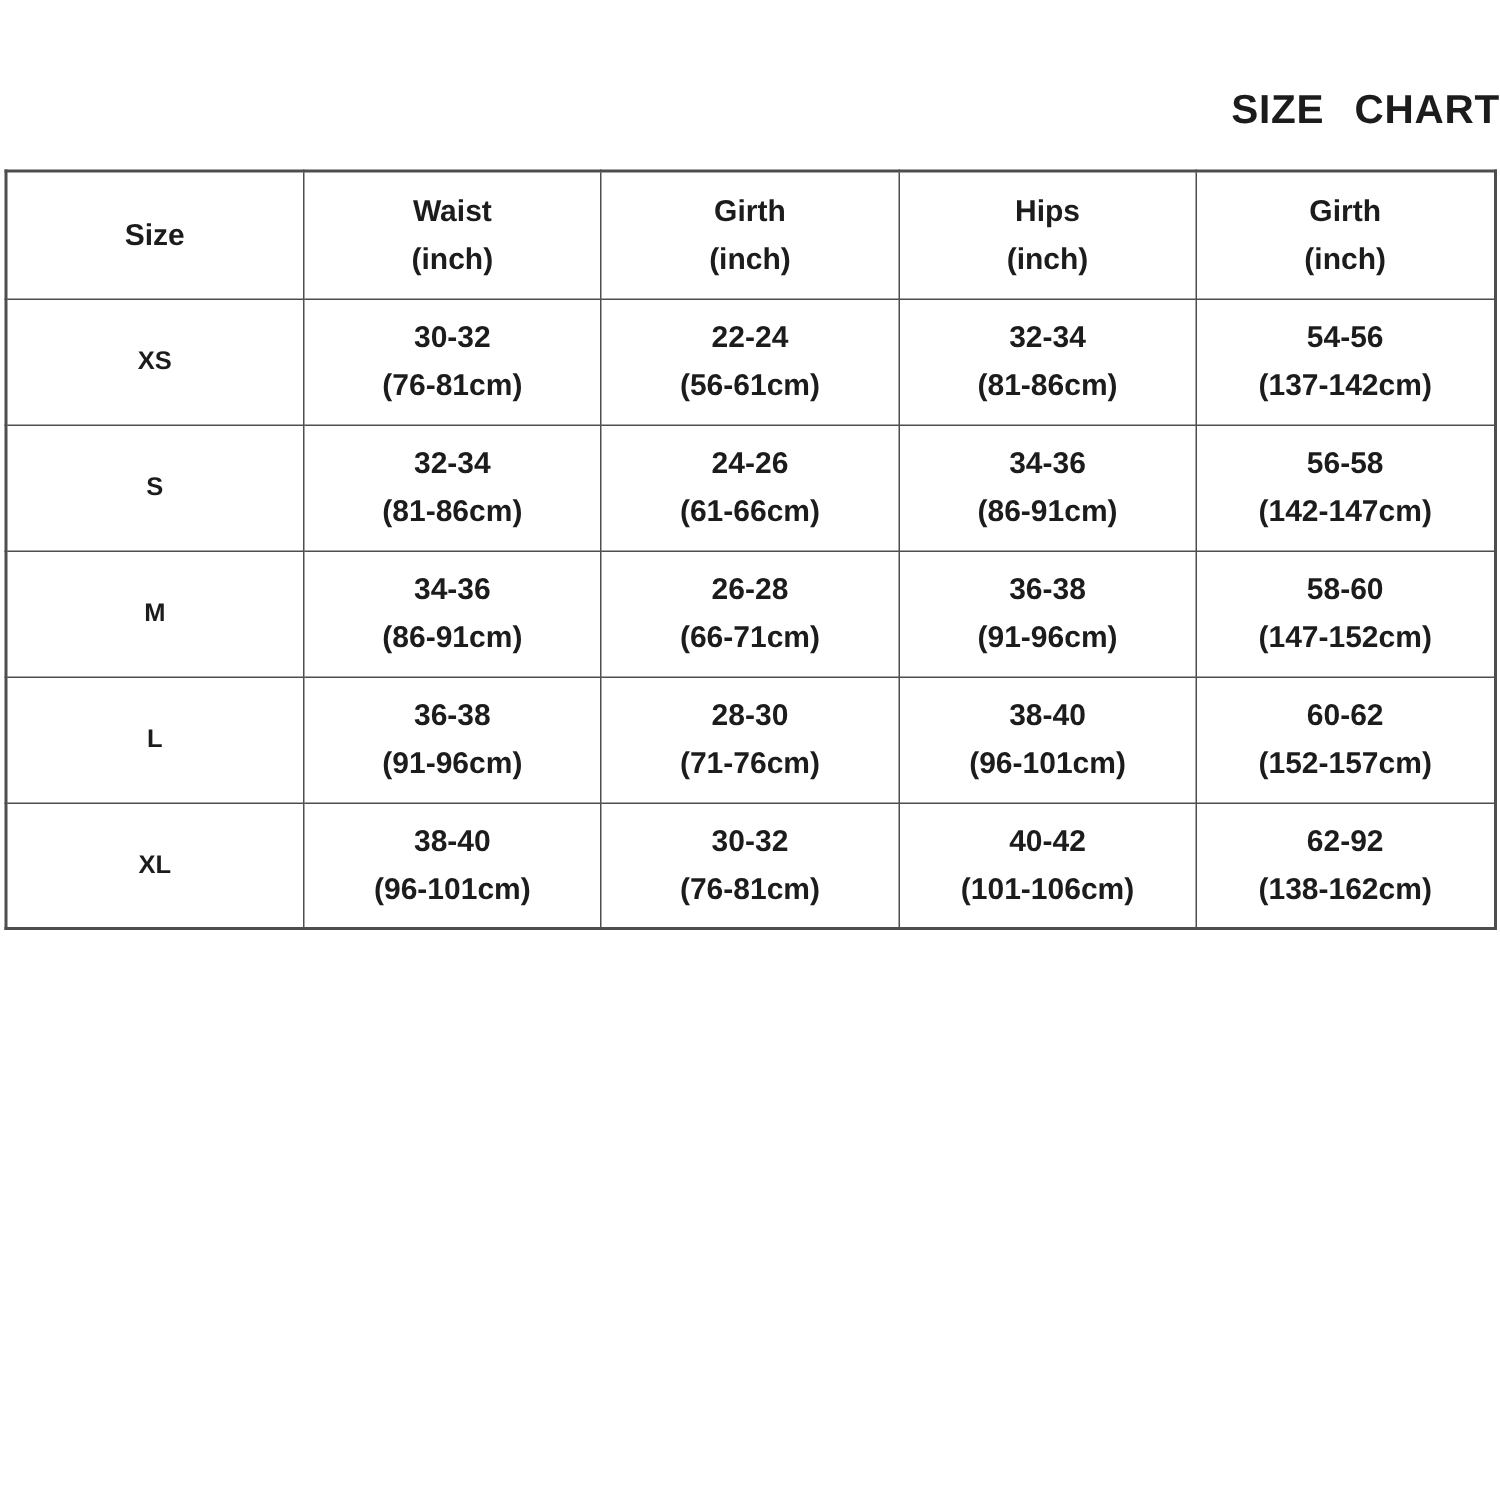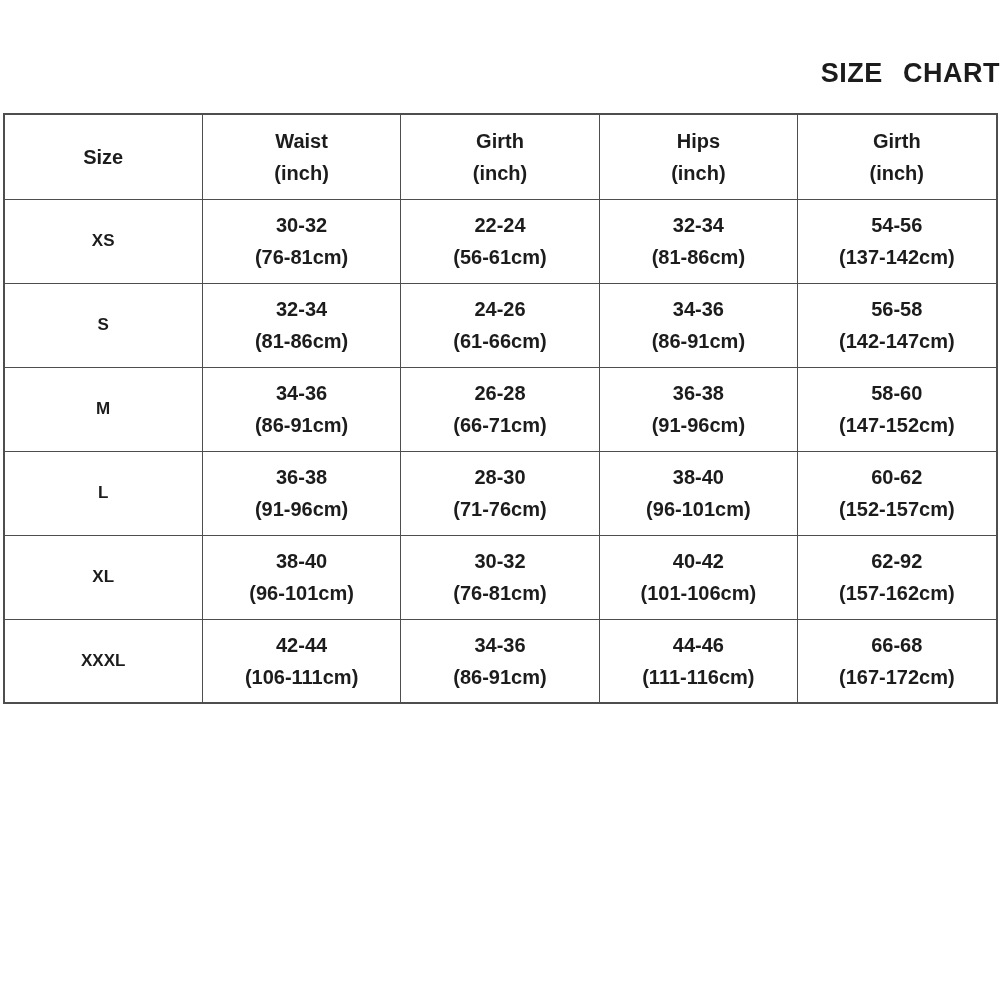--- a/index.html
+++ b/index.html
@@ -191,42 +191,21 @@
         <td>
           <div class="cell-inch">30-32</div>
           <div class="cell-cm">(76-81cm)</div>
         </td>
         <td>
           <div class="cell-inch">40-42</div>
           <div class="cell-cm">(101-106cm)</div>
         </td>
         <td>
           <div class="cell-inch">62-92</div>
-          <div class="cell-cm">(157-162cm)</div>
-        </td>
-      </tr>
-
-
-      <tr>
-        <td>
-            <div class="size-label">XXXL</div>
-          </td>
-        <td>
-          <div class="cell-inch">42-44</div>
-          <div class="cell-cm">(106-111cm)</div>
-        </td>
-        <td>
-          <div class="cell-inch">34-36</div>
-          <div class="cell-cm">(86-91cm)</div>
-        </td>
-        <td>
-          <div class="cell-inch">44-46</div>
-          <div class="cell-cm">(111-116cm)</div>
-        </td>
-        <td>
-          <div class="cell-inch">66-68</div>
-          <div class="cell-cm">(167-172cm)</div>
-        </td>
-      </tr>
+          <div class="cell-cm">(138-162cm)</div>
+        </td>
+      </tr>
+
+
 
     </tbody>
   </table>
 </div>
 
 </body></html>

